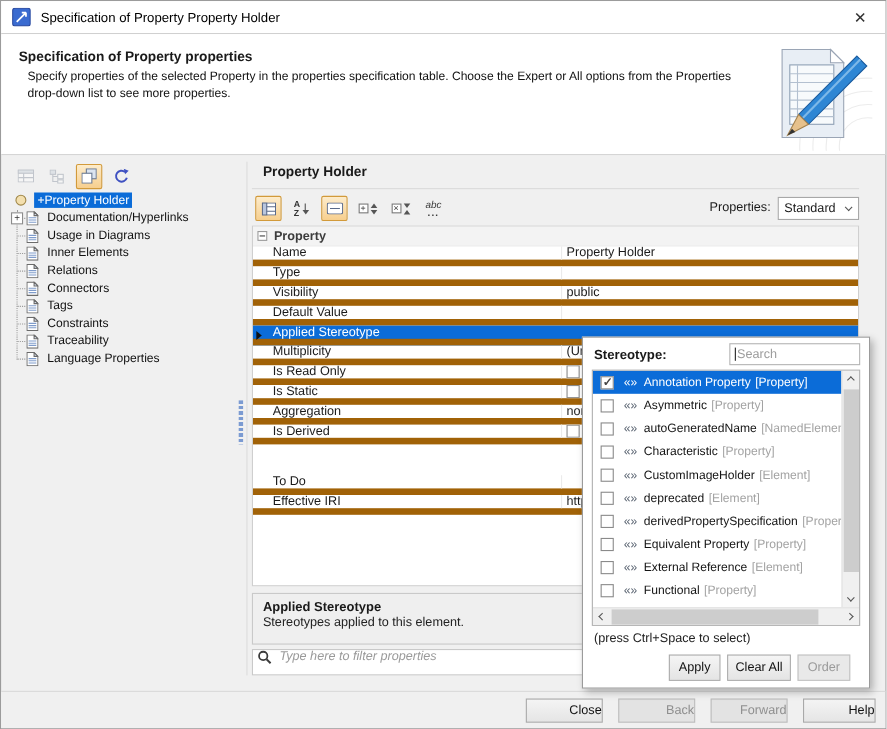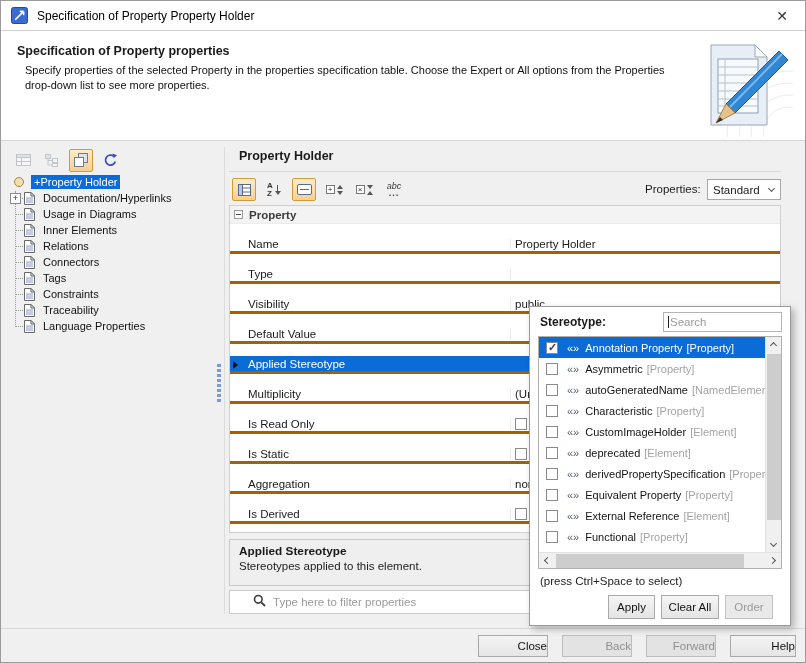--- a/index.html
+++ b/index.html
@@ -58,37 +58,37 @@
   .chev.right{transform:rotate(-45deg);}
   .dd-chev{margin-left:auto;margin-right:6px;margin-top:-2px;}
   .tri-up{width:0;height:0;border-left:3px solid transparent;border-right:3px solid transparent;border-bottom:4px solid #555;}
   .tri-down{width:0;height:0;border-left:3px solid transparent;border-right:3px solid transparent;border-top:4px solid #555;}
   
   .ptable{position:absolute;left:228px;top:204px;width:552px;height:328px;background:#fff;
     border:1px solid #cfcfcf;font-size:11.5px;overflow:hidden;}
   .pgroup{height:18px;display:flex;align-items:center;background:#f3f3f3;font-weight:bold;color:#3c3c3c;border-bottom:1px solid #ededed;}
   .g-exp{width:9px;height:9px;border:1px solid #9a9a9a;background:#fff;margin:0 6px 0 4px;position:relative;flex:none;}
   .g-exp::before{content:"";position:absolute;left:1px;right:1px;top:3px;border-top:1px solid #444;}
-  .prow{display:flex;height:18px;border-bottom:3px solid #a16207;position:relative;align-items:center;margin-top:12px;}
+  .prow{display:flex;height:18px;border-bottom:6px solid #a16207;position:relative;align-items:flex-end;}
   .prow.tall{height:46px;}
   .prow .lbl{width:281px;padding-left:18px;border-right:1px solid #ebebeb;display:flex;align-items:center;color:#1a1a1a;white-space:nowrap;}
   .prow .val{flex:1;padding-left:4px;display:flex;align-items:center;gap:4px;color:#1a1a1a;white-space:nowrap;overflow:hidden;}
   .prow.selected{background:#0b6cd8;}
   .prow.selected .lbl{color:#fff;border-right-color:transparent;}
   .prow.selected::before{content:"";position:absolute;left:3px;top:5px;width:0;height:0;
     border-top:4px solid transparent;border-bottom:4px solid transparent;border-left:5px solid #111;}
   .cb{width:12px;height:12px;border:1px solid #8a8a8a;background:#fff;flex:none;position:relative;}
   .cb.checked::after{content:"✓";position:absolute;left:-1px;top:-2px;width:13px;text-align:center;font-size:11px;color:#444;font-weight:bold;}
   
   .desc{position:absolute;left:228px;top:538px;width:552px;height:47px;background:#efefef;
     border:1px solid #c9c9c9;padding:4px 9px;font-size:11.5px;}
   .desc .dt{font-weight:bold;font-size:11.8px;}
   .desc .dd{margin-top:2px;color:#222;}
   .filter{position:absolute;left:228px;top:589px;width:552px;height:24px;background:#fff;
-    border:1px solid #c9c9c9;display:flex;align-items:center;padding-left:23px;gap:7px;}
+    border:1px solid #c9c9c9;display:flex;padding-left:4px;gap:7px;font-style:italic;}
   .filter .ph{color:#9a9a9a;font-size:11.5px;}
   
   .popup{position:absolute;left:528px;top:305px;width:262px;height:320px;background:#fff;
     border:1px solid #9b9b9b;box-shadow:3px 3px 7px rgba(0,0,0,.28);z-index:10;}
   .popup-title{position:absolute;left:10px;top:8px;font-weight:bold;font-size:12px;}
   .search{position:absolute;left:133px;top:5px;width:119px;height:20px;border:1px solid #b4b4b4;
     display:flex;align-items:center;padding-left:4px;background:#fff;}
   .search .caret{width:1px;height:12px;background:#222;margin-right:1px;}
   .search .ph{color:#9c9c9c;font-size:11.5px;}
   .slist{position:absolute;left:8px;top:29px;width:244px;height:233px;border:1px solid #b0b0b0;background:#fff;overflow:hidden;}

